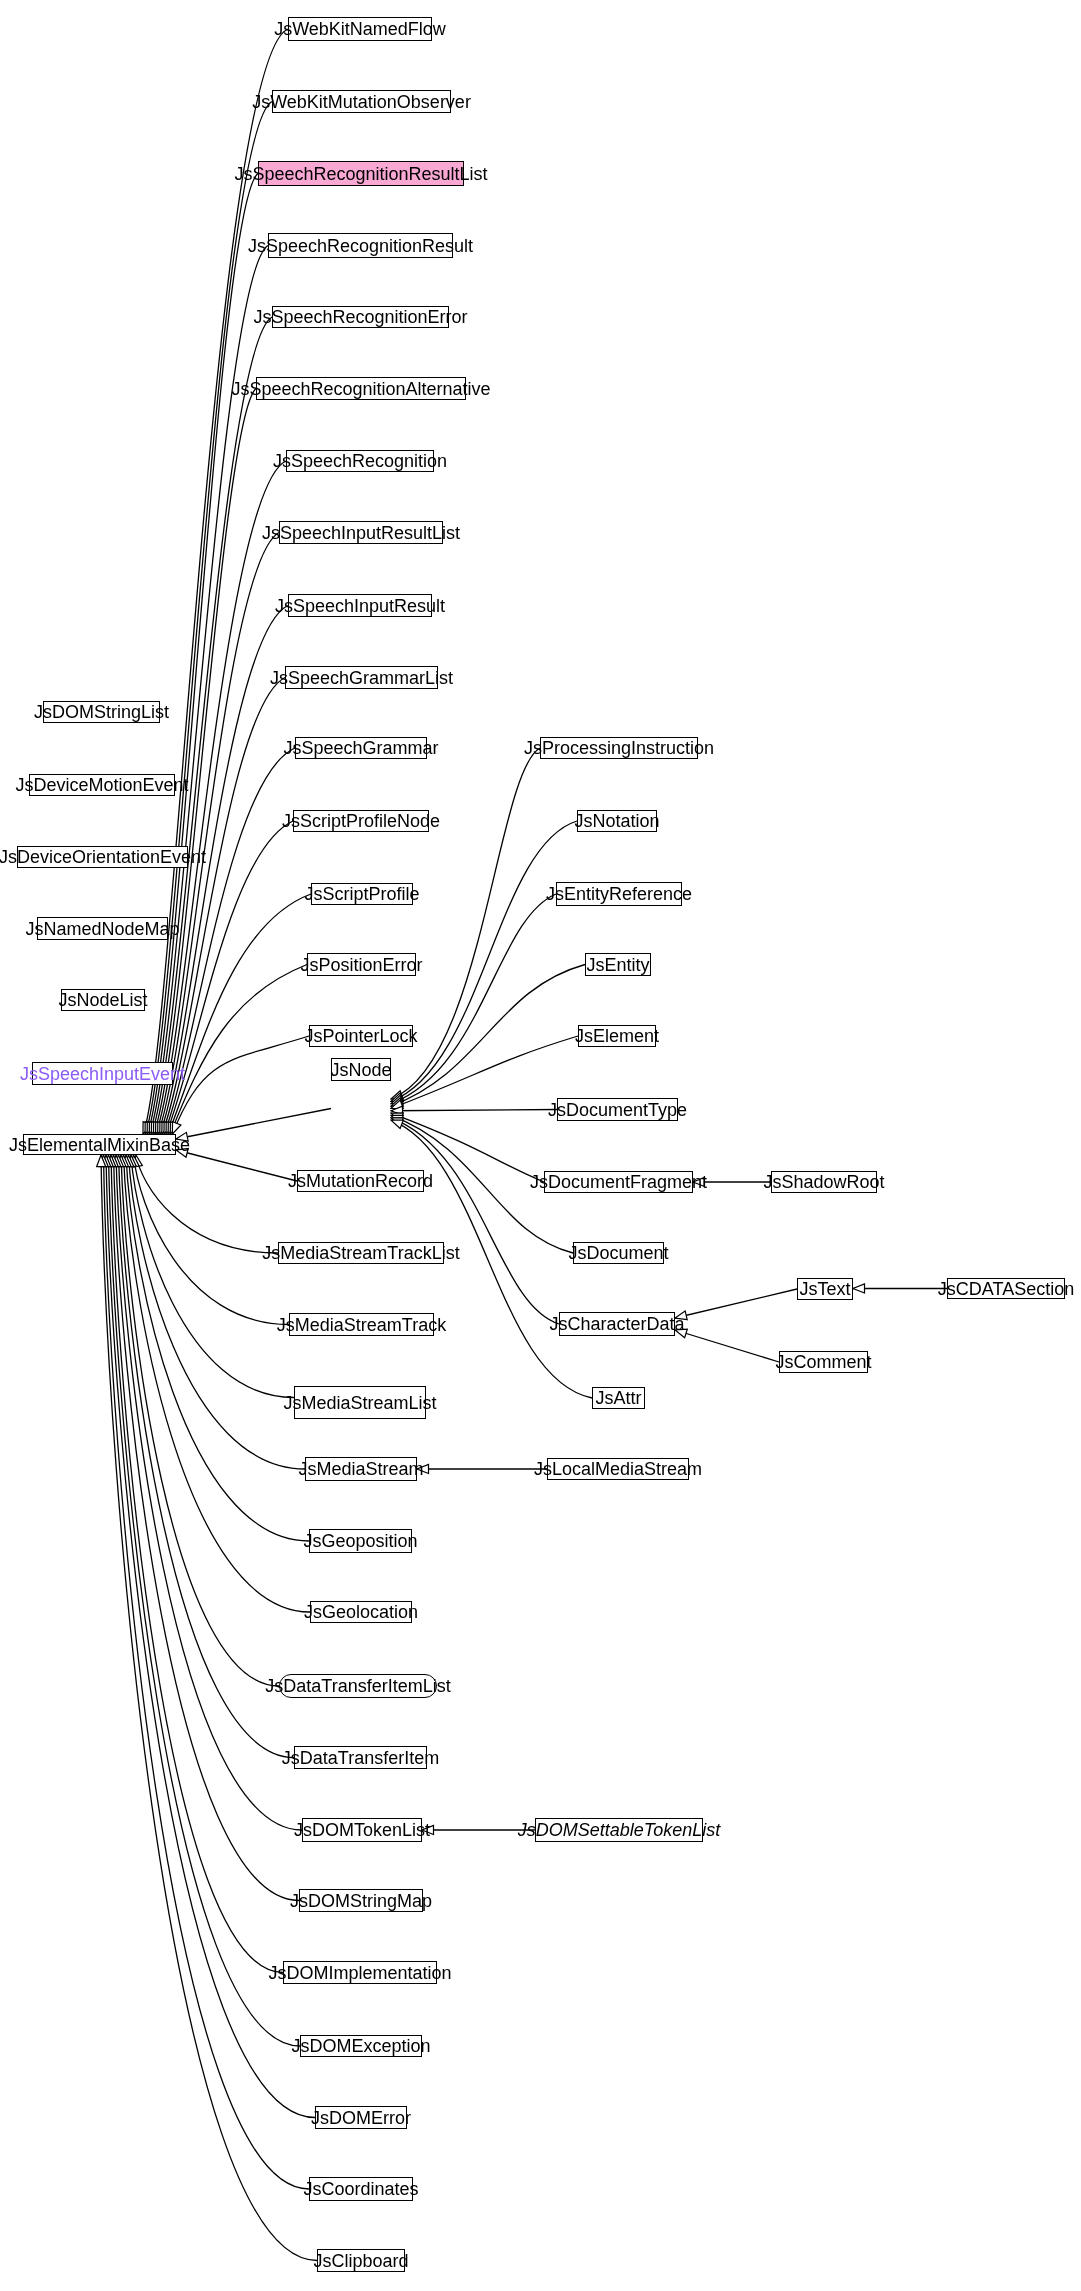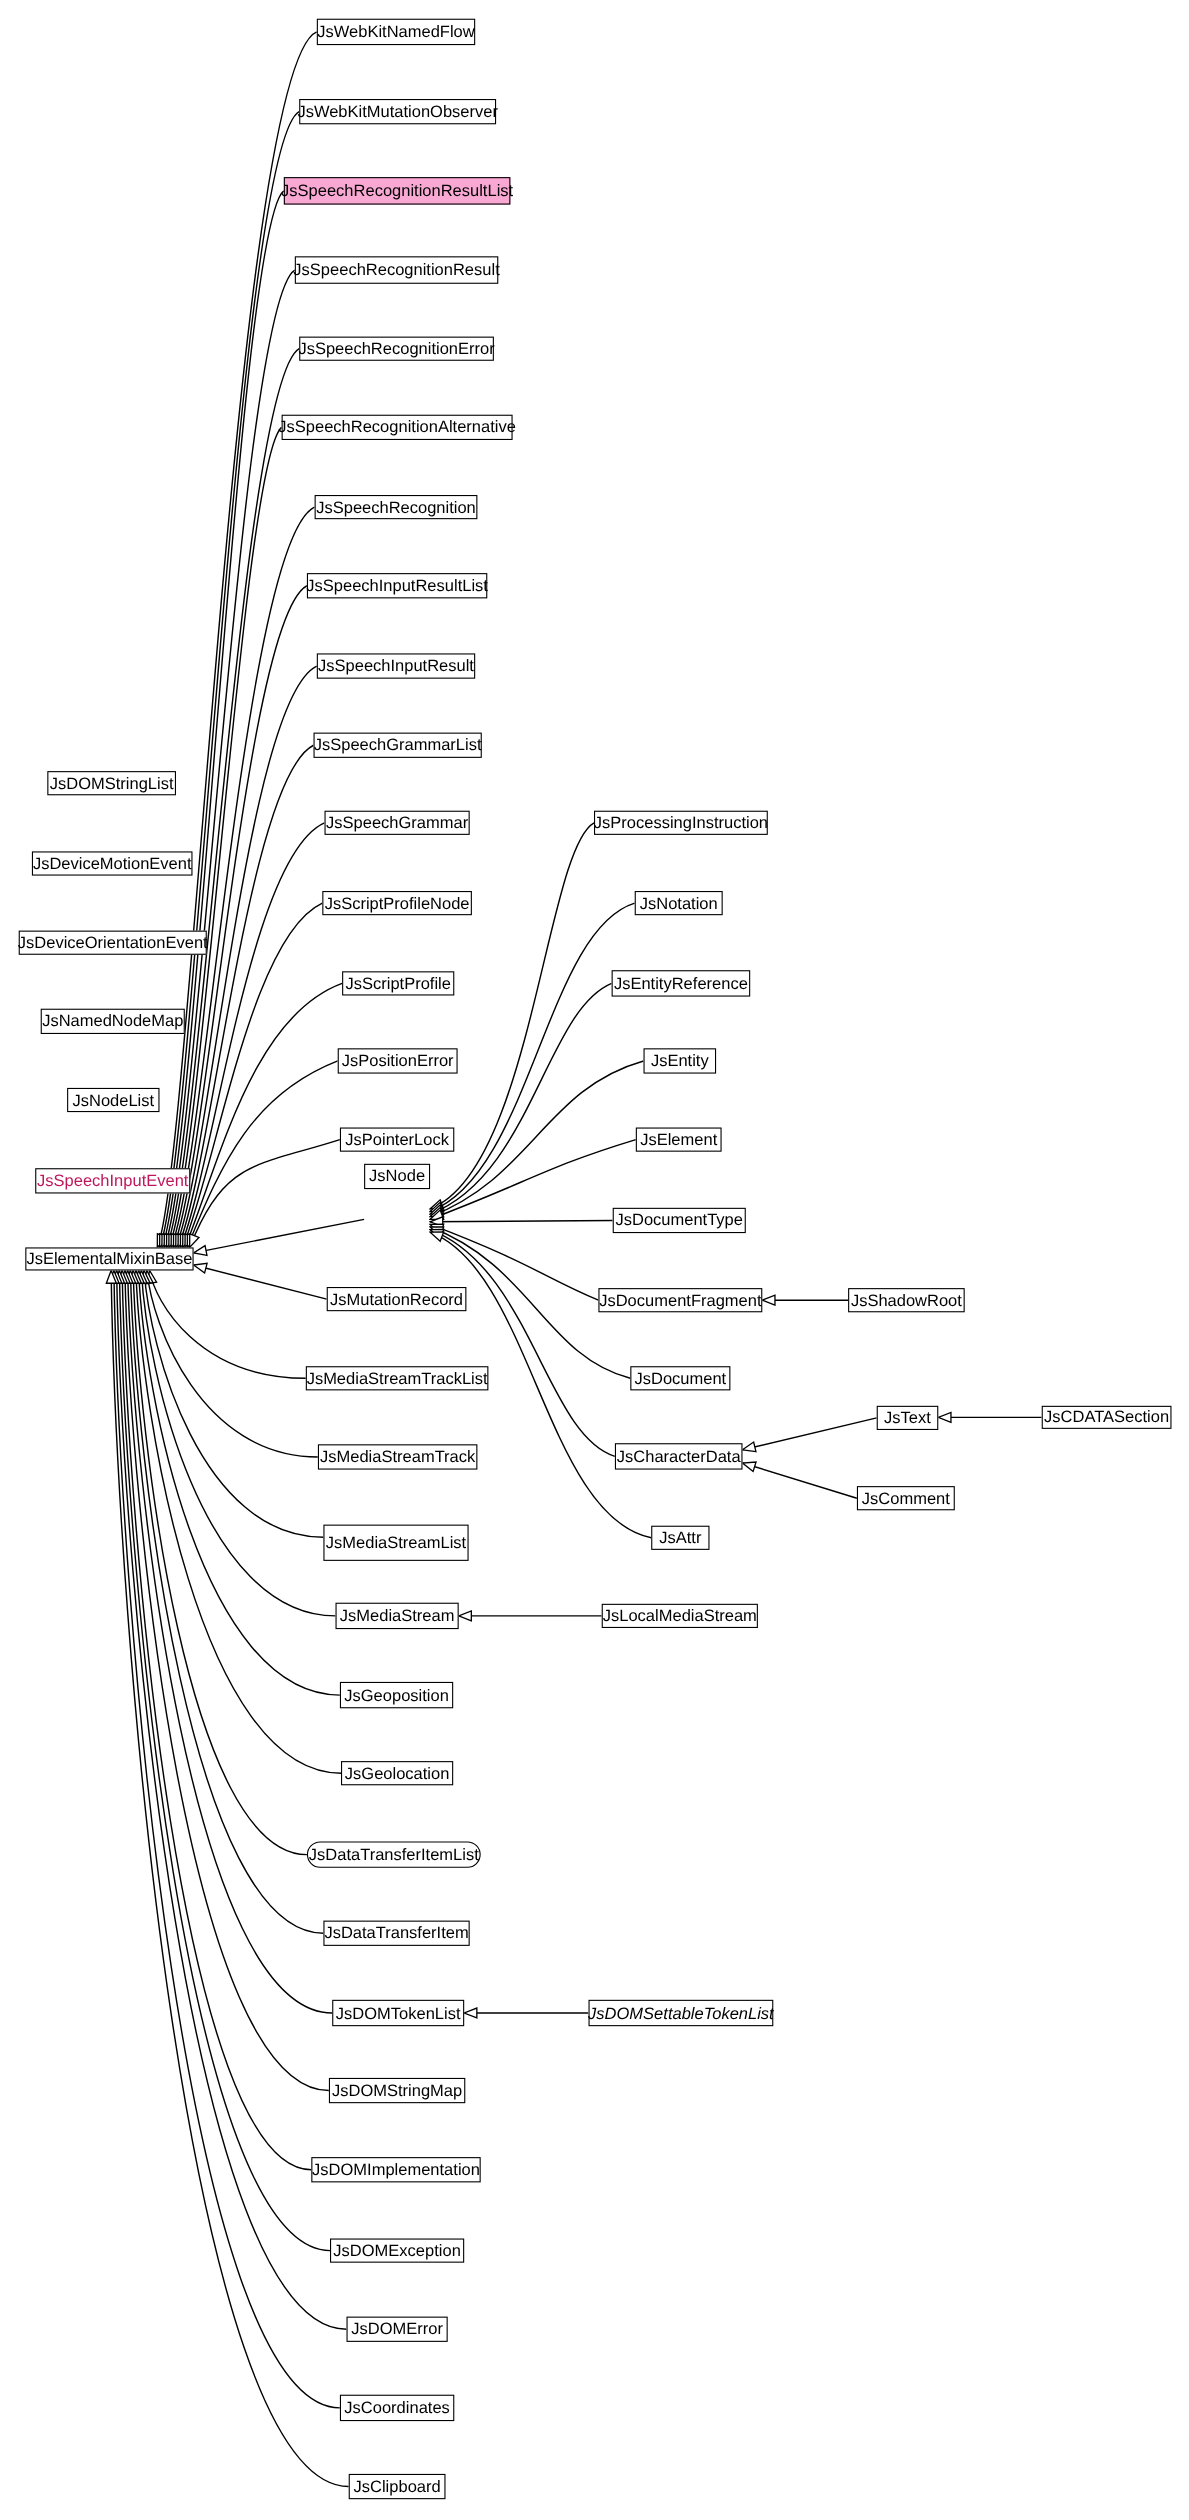--- a/index.html
+++ b/index.html
@@ -25,21 +25,21 @@
     fill: none;
     stroke: #000000;
     stroke-width: 1.3;
   }
   .node {
     position: absolute;
     box-sizing: border-box;
     background: #ffffff;
     border: 1.4px solid #000000;
     color: #000000;
-    font-size: 15px;
+    font-size: 18px;
     line-height: 1;
     display: flex;
     align-items: center;
     justify-content: center;
     white-space: nowrap;
     cursor: pointer;
   }
 </style>
 </head>
 <body>
@@ -101,21 +101,21 @@
         <path d="M 547 1469 L 417 1469" class="edge" stroke="#000000" marker-end="url(#arrow)"></path>
         <path d="M 535 1830 L 422 1830" class="edge" stroke="#000000" marker-end="url(#arrow)"></path>
       </g>
   </svg>
   <div>
       <div class="node" style="left: 43px; top: 701px; width: 117px; height: 22px; background: rgb(255, 255, 255); border-color: rgb(0, 0, 0); color: rgb(0, 0, 0);">JsDOMStringList</div>
       <div class="node" style="left: 29px; top: 774px; width: 146px; height: 22px; background: rgb(255, 255, 255); border-color: rgb(0, 0, 0); color: rgb(0, 0, 0);">JsDeviceMotionEvent</div>
       <div class="node" style="left: 17px; top: 846px; width: 171px; height: 22px; background: rgb(255, 255, 255); border-color: rgb(0, 0, 0); color: rgb(0, 0, 0);">JsDeviceOrientationEvent</div>
       <div class="node" style="left: 37px; top: 917px; width: 131px; height: 23px; background: rgb(255, 255, 255); border-color: rgb(0, 0, 0); color: rgb(0, 0, 0);">JsNamedNodeMap</div>
       <div class="node" style="left: 61px; top: 989px; width: 84px; height: 22px; background: rgb(255, 255, 255); border-color: rgb(0, 0, 0); color: rgb(0, 0, 0);">JsNodeList</div>
-      <div class="node" style="left: 32px; top: 1062px; width: 141px; height: 23px; background: rgb(255, 255, 255); border-color: rgb(0, 0, 0); color: #be185d;">JsSpeechInputEvent</div>
+      <div class="node" style="left: 32px; top: 1062px; width: 141px; height: 23px; background: rgb(255, 255, 255); border-color: rgb(0, 0, 0); color: #8b5cf6;">JsSpeechInputEvent</div>
       <div class="node" style="left: 23px; top: 1134px; width: 153px; height: 21px; background: rgb(255, 255, 255); border-color: rgb(0, 0, 0); color: rgb(0, 0, 0);">JsElementalMixinBase</div>
       <div class="node" style="left: 288px; top: 17px; width: 144px; height: 24px; background: rgb(255, 255, 255); border-color: rgb(0, 0, 0); color: rgb(0, 0, 0);">JsWebKitNamedFlow</div>
       <div class="node" style="left: 272px; top: 90px; width: 179px; height: 23px; background: rgb(255, 255, 255); border-color: rgb(0, 0, 0); color: rgb(0, 0, 0);">JsWebKitMutationObserver</div>
       <div class="node" style="left: 258px; top: 161px; width: 206px; height: 25px; background: #f9a8d4; border-color: rgb(0, 0, 0); color: rgb(0, 0, 0);">JsSpeechRecognitionResultList</div>
       <div class="node" style="left: 268px; top: 233px; width: 185px; height: 25px; background: rgb(255, 255, 255); border-color: rgb(0, 0, 0); color: rgb(0, 0, 0);">JsSpeechRecognitionResult</div>
       <div class="node" style="left: 272px; top: 306px; width: 177px; height: 22px; background: rgb(255, 255, 255); border-color: rgb(0, 0, 0); color: rgb(0, 0, 0);">JsSpeechRecognitionError</div>
       <div class="node" style="left: 256px; top: 377px; width: 210px; height: 23px; background: rgb(255, 255, 255); border-color: rgb(0, 0, 0); color: rgb(0, 0, 0);">JsSpeechRecognitionAlternative</div>
       <div class="node" style="left: 286px; top: 450px; width: 148px; height: 22px; background: rgb(255, 255, 255); border-color: rgb(0, 0, 0); color: rgb(0, 0, 0);">JsSpeechRecognition</div>
       <div class="node" style="left: 279px; top: 521px; width: 164px; height: 23px; background: rgb(255, 255, 255); border-color: rgb(0, 0, 0); color: rgb(0, 0, 0);">JsSpeechInputResultList</div>
       <div class="node" style="left: 288px; top: 594px; width: 144px; height: 23px; background: rgb(255, 255, 255); border-color: rgb(0, 0, 0); color: rgb(0, 0, 0);">JsSpeechInputResult</div>

